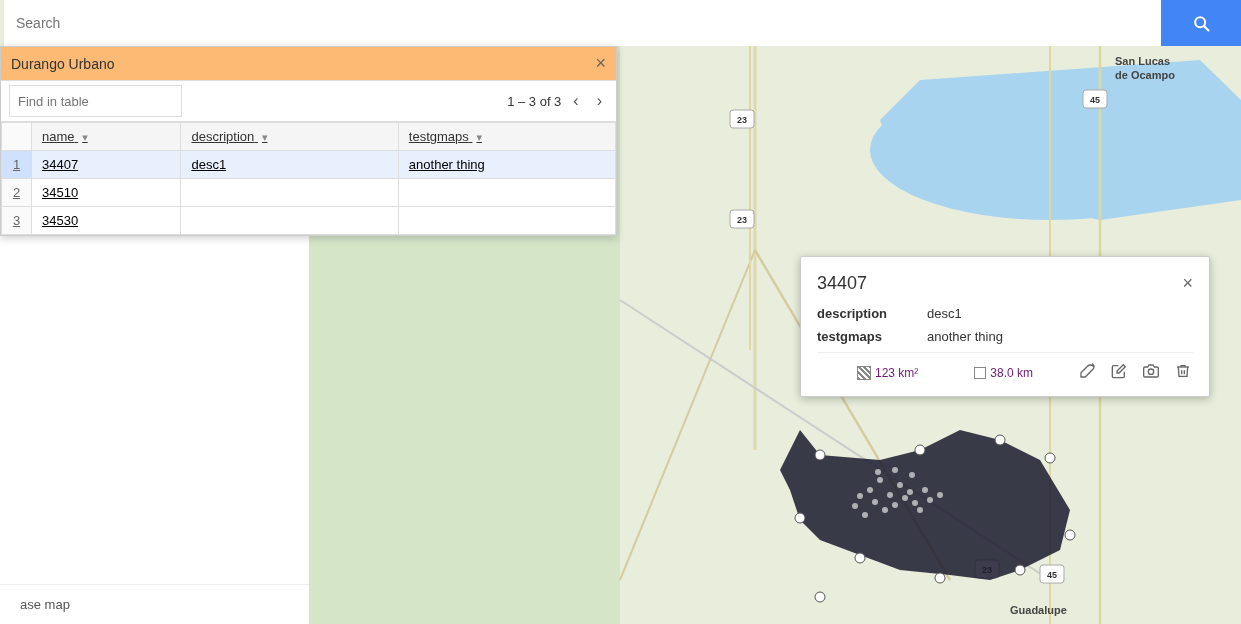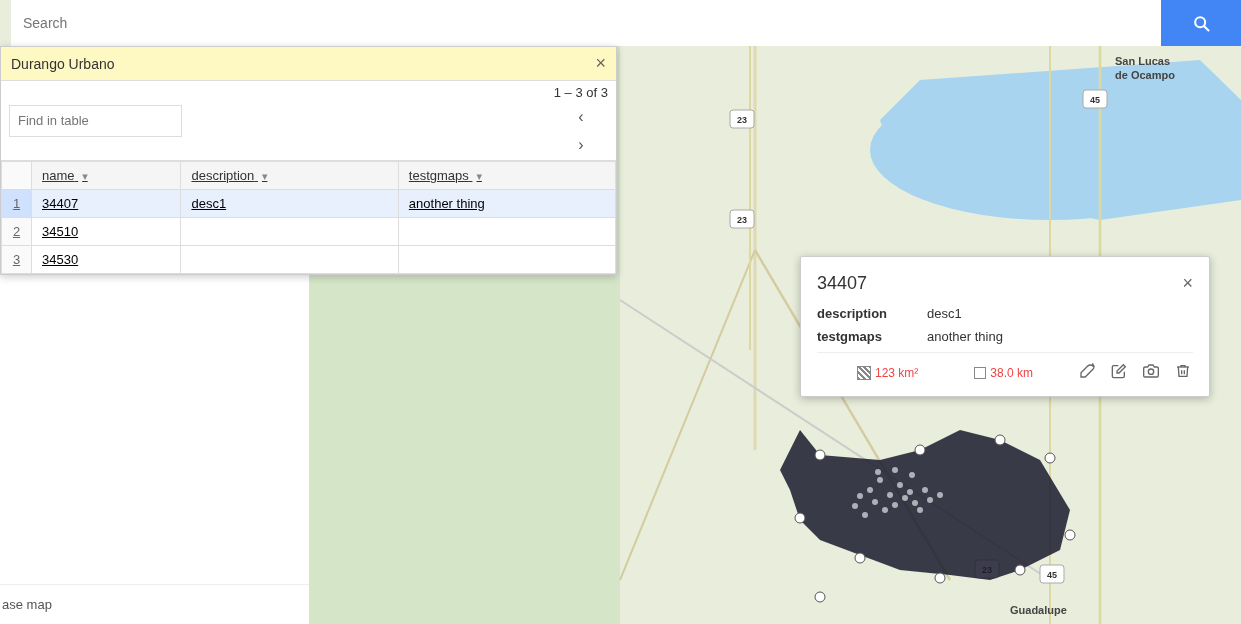--- a/index.html
+++ b/index.html
@@ -17,21 +17,21 @@
     
     .map-svg {
       position: absolute;
       top: 0; left: 0;
       width: 100%; height: 100%;
     }
 
     
     .top-bar {
       position: absolute;
-      top: 0; left: 11px; right: 0;
+      top: 0; left: 4px; right: 0;
       height: 46px;
       display: flex;
       align-items: flex-start;
       background: #fff;
       z-index: 10;
     }
     .top-search-input {
       flex: 1;
       height: 46px;
       border: none;
@@ -97,21 +97,21 @@
       display: flex;
       align-items: center;
     }
     .sidebar-item.active {
       background: #e8f0fe;
     }
     .sidebar-item-pin { color: #4285f4; margin-right: 6px; font-size: 13px; }
     .sidebar-basemap {
       position: absolute;
       bottom: 0; left: 0; right: 0;
-      padding: 12px 2px;
+      padding: 12px 20px;
       font-size: 13px;
       color: #555;
       border-top: 1px solid #eee;
     }
 
     
     .table-panel {
       position: absolute;
       top: 46px; left: 0;
       width: 617px;
@@ -119,21 +119,21 @@
       border: 1px solid #ccc;
       z-index: 20;
       box-shadow: 0 2px 8px rgba(0,0,0,0.2);
     }
     .table-header {
       display: flex;
       align-items: center;
       justify-content: space-between;
       padding: 6px 10px;
       border-bottom: 1px solid #ddd;
-      background: #fef9c3;
+      background: #fdba74;
     }
     .table-title {
       font-size: 14px;
       font-weight: 500;
       color: #333;
     }
     .table-close {
       cursor: pointer;
       font-size: 18px;
       color: #666;
@@ -152,21 +152,20 @@
       border: 1px solid #ddd;
       padding: 0 8px;
       font-size: 13px;
       outline: none;
     }
     .pagination {
       margin-left: auto;
       display: flex;
       align-items: center;
       gap: 6px;
-      flex-direction: column;
     }
     .pagination-text {
       font-size: 13px;
       color: #333;
     }
     .pagination-btn {
       background: none;
       border: none;
       cursor: pointer;
       font-size: 16px;
@@ -261,21 +260,21 @@
       gap: 16px;
       margin-top: 8px;
       padding-top: 8px;
       border-top: 1px solid #eee;
     }
     .popup-stat {
       display: flex;
       align-items: center;
       gap: 4px;
       font-size: 12px;
-      color: #ef4444;
+      color: #701a75;
       padding-left: 40px;
     }
     .popup-actions {
       display: flex;
       align-items: center;
       gap: 12px;
       margin-left: auto;
     }
     .popup-action-btn {
       background: none;

